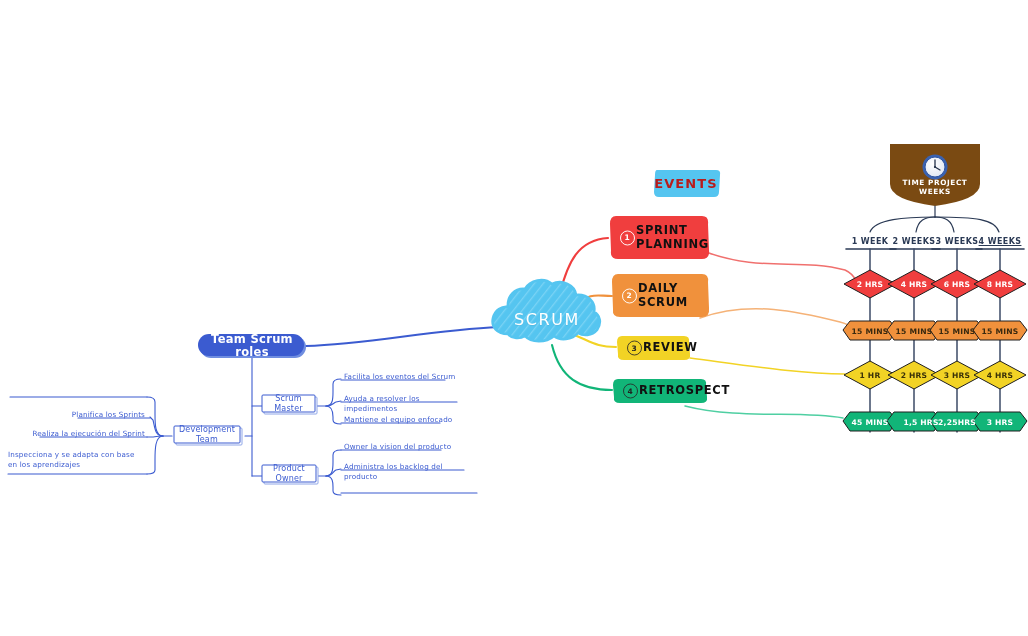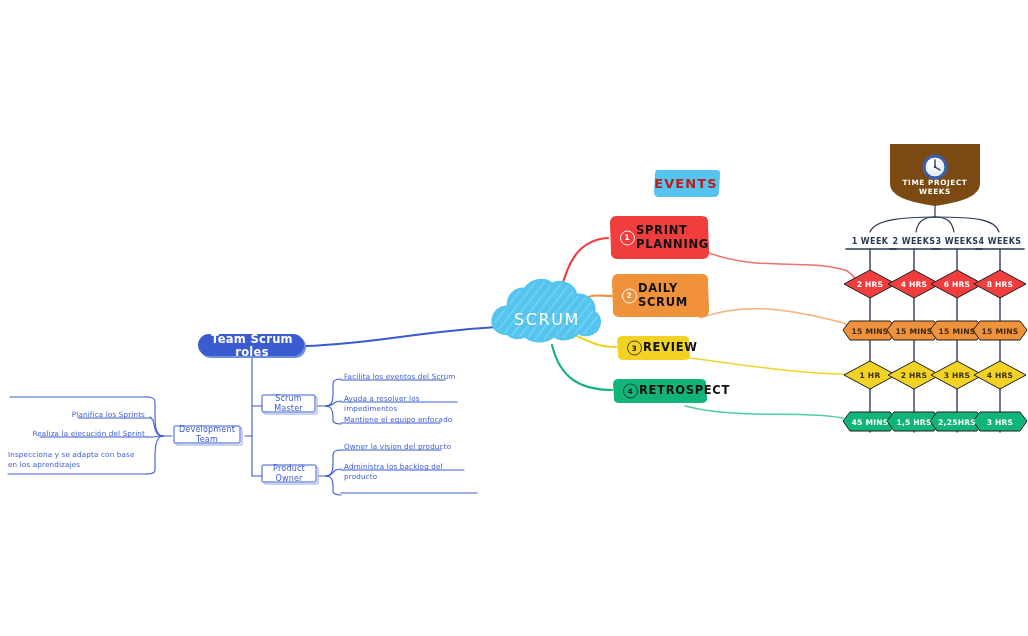--- a/index.html
+++ b/index.html
@@ -353,39 +353,39 @@
   <div class="node event" style="left:613px;top:379px;width:95px;height:24px;">
     <span class="ev-num dark">4</span>
     <span class="etxt">RETROSPECT</span>
   </div>
 
   <div class="shield-title">TIME PROJECT WEEKS</div>
 
   <div class="week-label" style="left:843px;top:237px;">1 WEEK</div>
   <div class="week-label" style="left:887px;top:237px;">2 WEEKS</div>
   <div class="week-label" style="left:930px;top:237px;">3 WEEKS</div>
-  <div class="week-label" style="left:973px;top:237px;">4 WEEKS</div>
+  <div class="week-label" style="left:973px;top:237px;text-decoration:underline;">4 WEEKS</div>
 
   <div class="cell-txt on-red" style="left:841px;top:284px;">2 HRS</div>
   <div class="cell-txt on-red" style="left:885px;top:284px;">4 HRS</div>
   <div class="cell-txt on-red" style="left:928px;top:284px;">6 HRS</div>
   <div class="cell-txt on-red" style="left:971px;top:284px;">8 HRS</div>
 
   <div class="cell-txt on-orange" style="left:841px;top:331px;">15 MINS</div>
   <div class="cell-txt on-orange" style="left:885px;top:331px;">15 MINS</div>
   <div class="cell-txt on-orange" style="left:928px;top:331px;">15 MINS</div>
   <div class="cell-txt on-orange" style="left:971px;top:331px;">15 MINS</div>
 
   <div class="cell-txt on-yellow" style="left:841px;top:375px;">1 HR</div>
   <div class="cell-txt on-yellow" style="left:885px;top:375px;">2 HRS</div>
   <div class="cell-txt on-yellow" style="left:928px;top:375px;">3 HRS</div>
   <div class="cell-txt on-yellow" style="left:971px;top:375px;">4 HRS</div>
 
   <div class="cell-txt on-green" style="left:841px;top:422px;">45 MINS</div>
-  <div class="cell-txt on-green" style="left:885px;top:422px;">1,5 HRS</div>
+  <div class="cell-txt on-green" style="left:885px;top:422px;padding-left:7px;">1,5 HRS</div>
   <div class="cell-txt on-green" style="left:928px;top:422px;">2,25HRS</div>
   <div class="cell-txt on-green" style="left:971px;top:422px;">3 HRS</div>
 
   <div class="node team-root">
     <span>Team Scrum roles</span>
   </div>
 
   <div class="node role-box" style="left:262px;top:395px;width:53px;height:17px;">
     <span>Scrum Master</span>
   </div>

